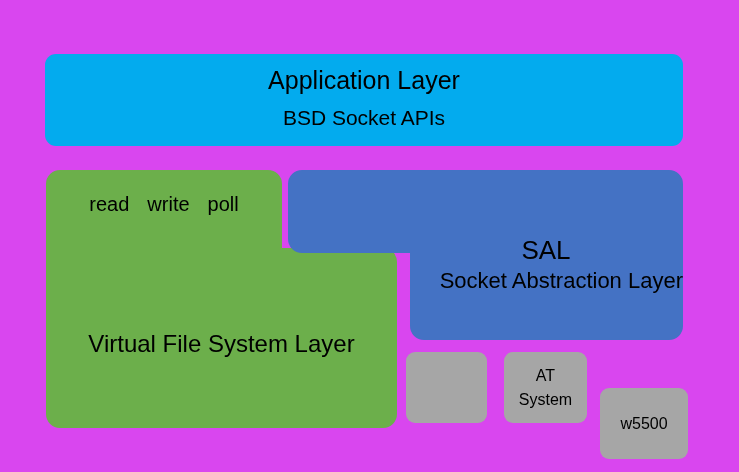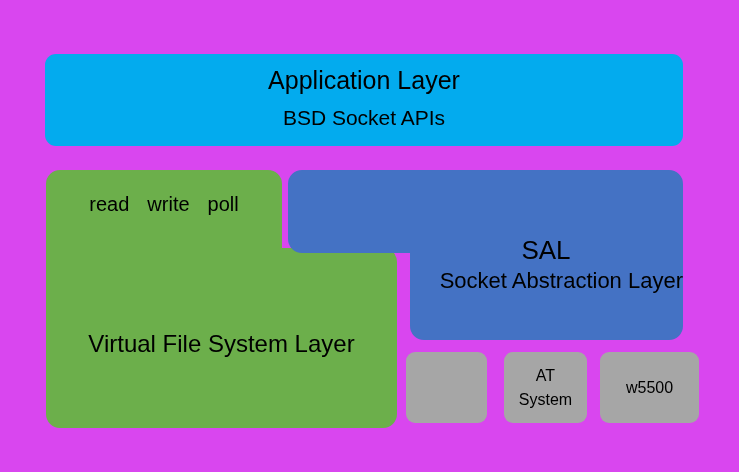--- a/index.html
+++ b/index.html
@@ -120,21 +120,21 @@
     flex-direction: column;
     align-items: center;
     justify-content: center;
     font-size: 16px;
     color: #000000;
     text-align: center;
     line-height: 1.45;
   }
   #driver-lwip, #driver-lwip-label  { left: 406px; width: 81px; }
   #driver-at, #driver-at-label      { left: 504px; width: 83px; }
-  #driver-w5500, #driver-w5500-label{ left: 600px; width: 99px; }
+  #driver-w5500, #driver-w5500-label{ left: 600px; width: 88px; margin-top: 36px; }
 </style>
 </head>
 <body>
 
 <div id="canvas">
 
   <svg class="shape-layer" viewBox="0 0 739 472">
 
     <path fill="#6CAF4B" d="M 60,170
              L 268,170

